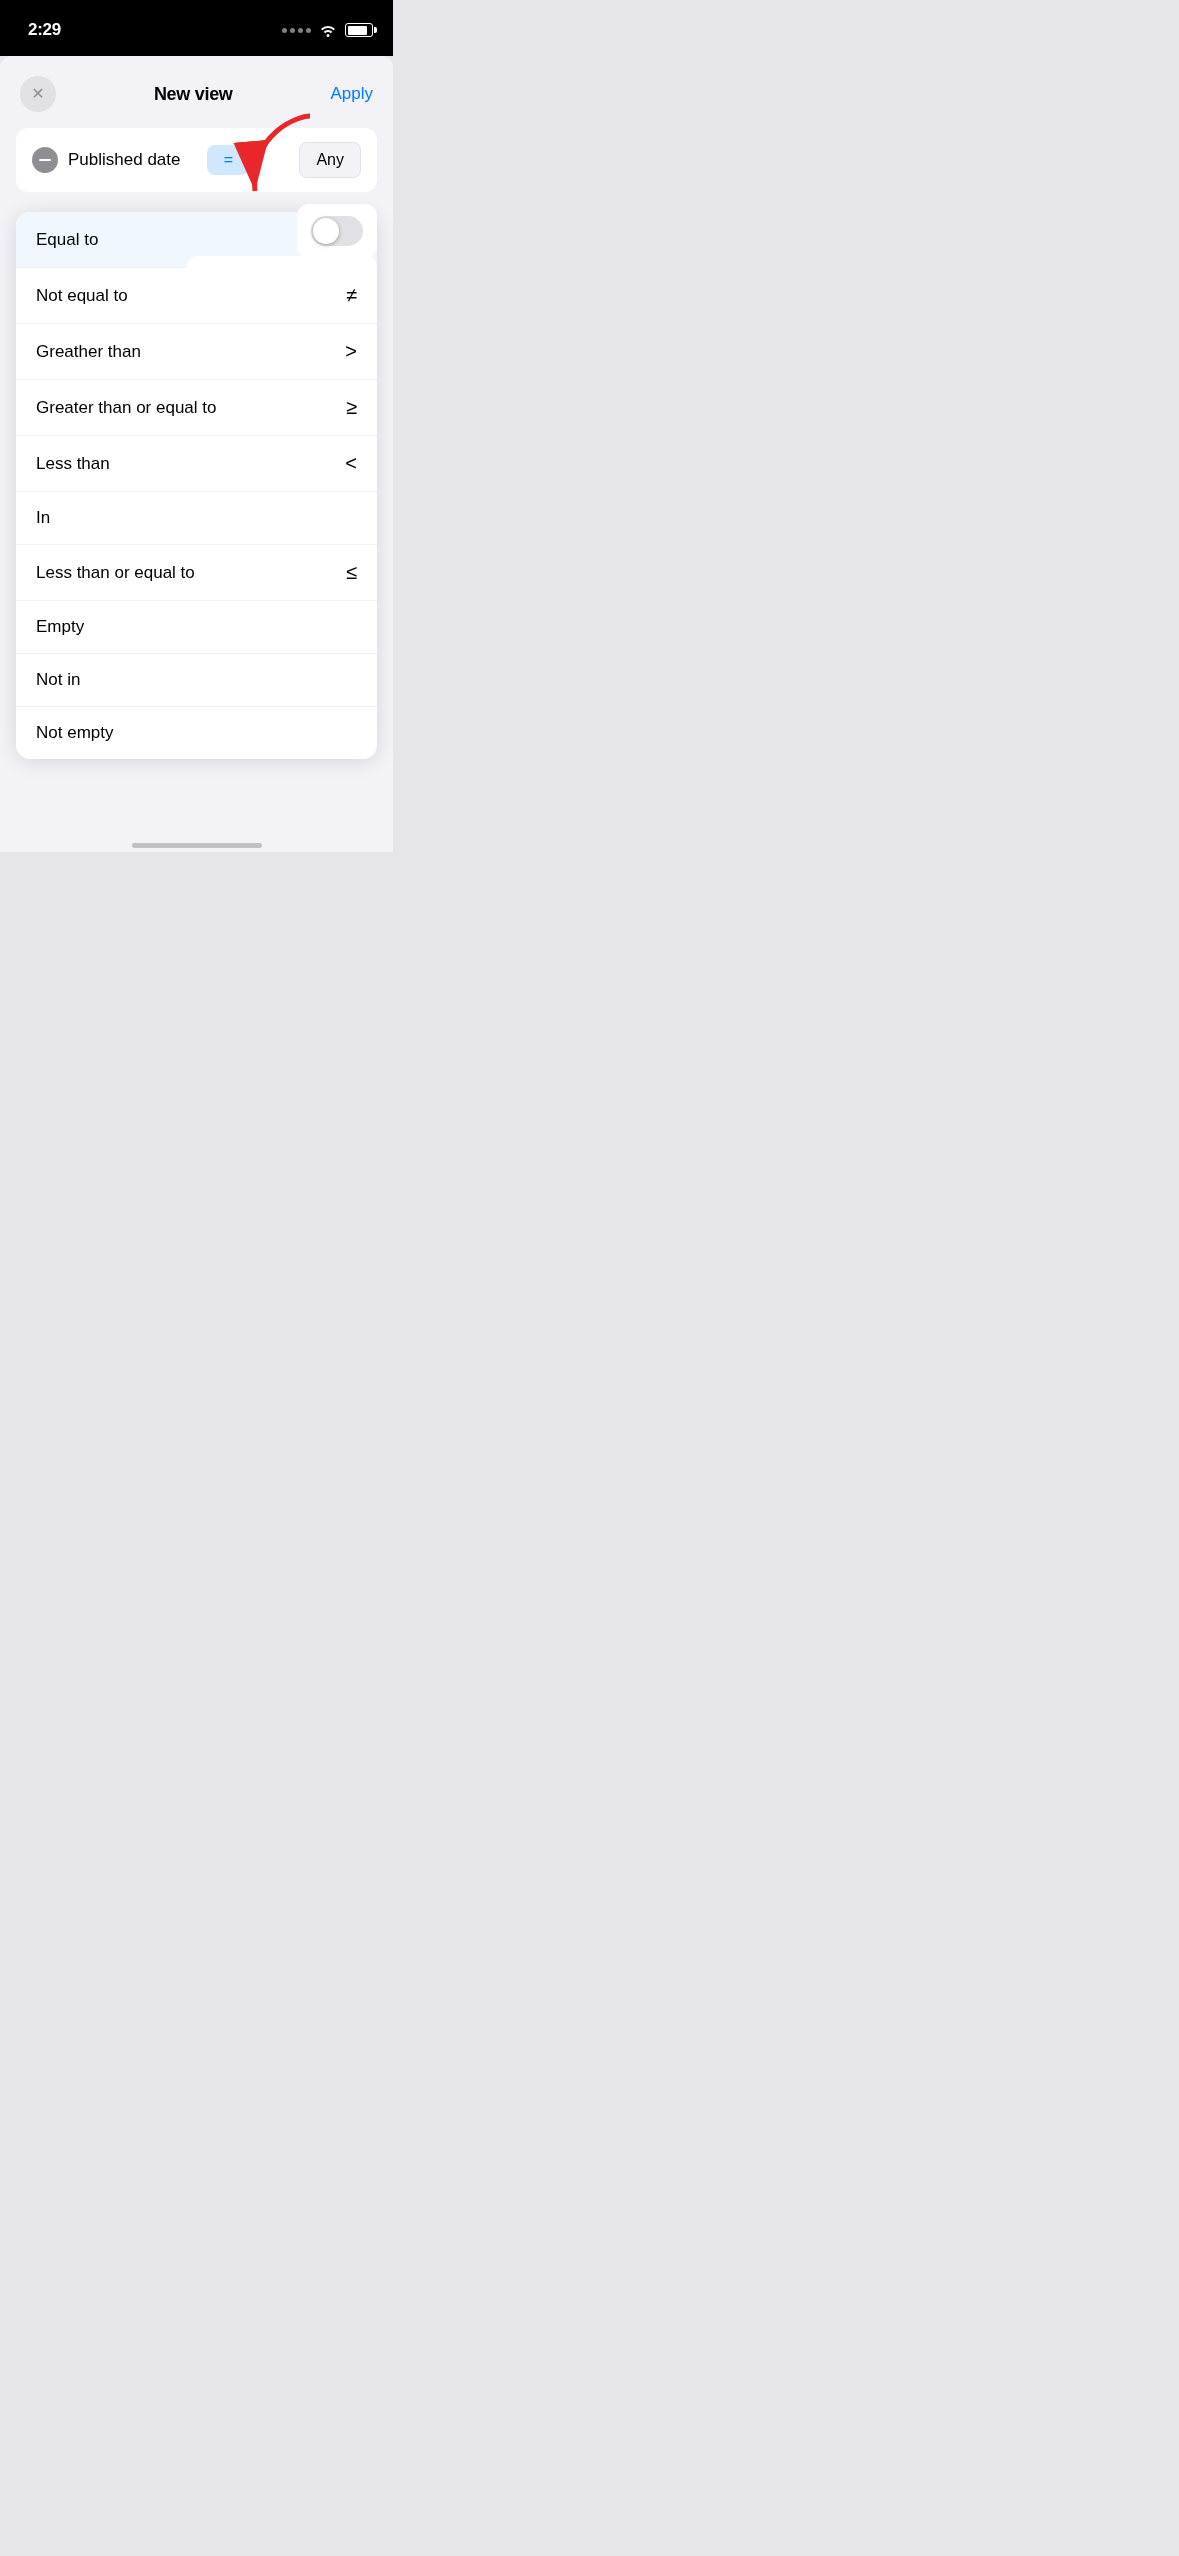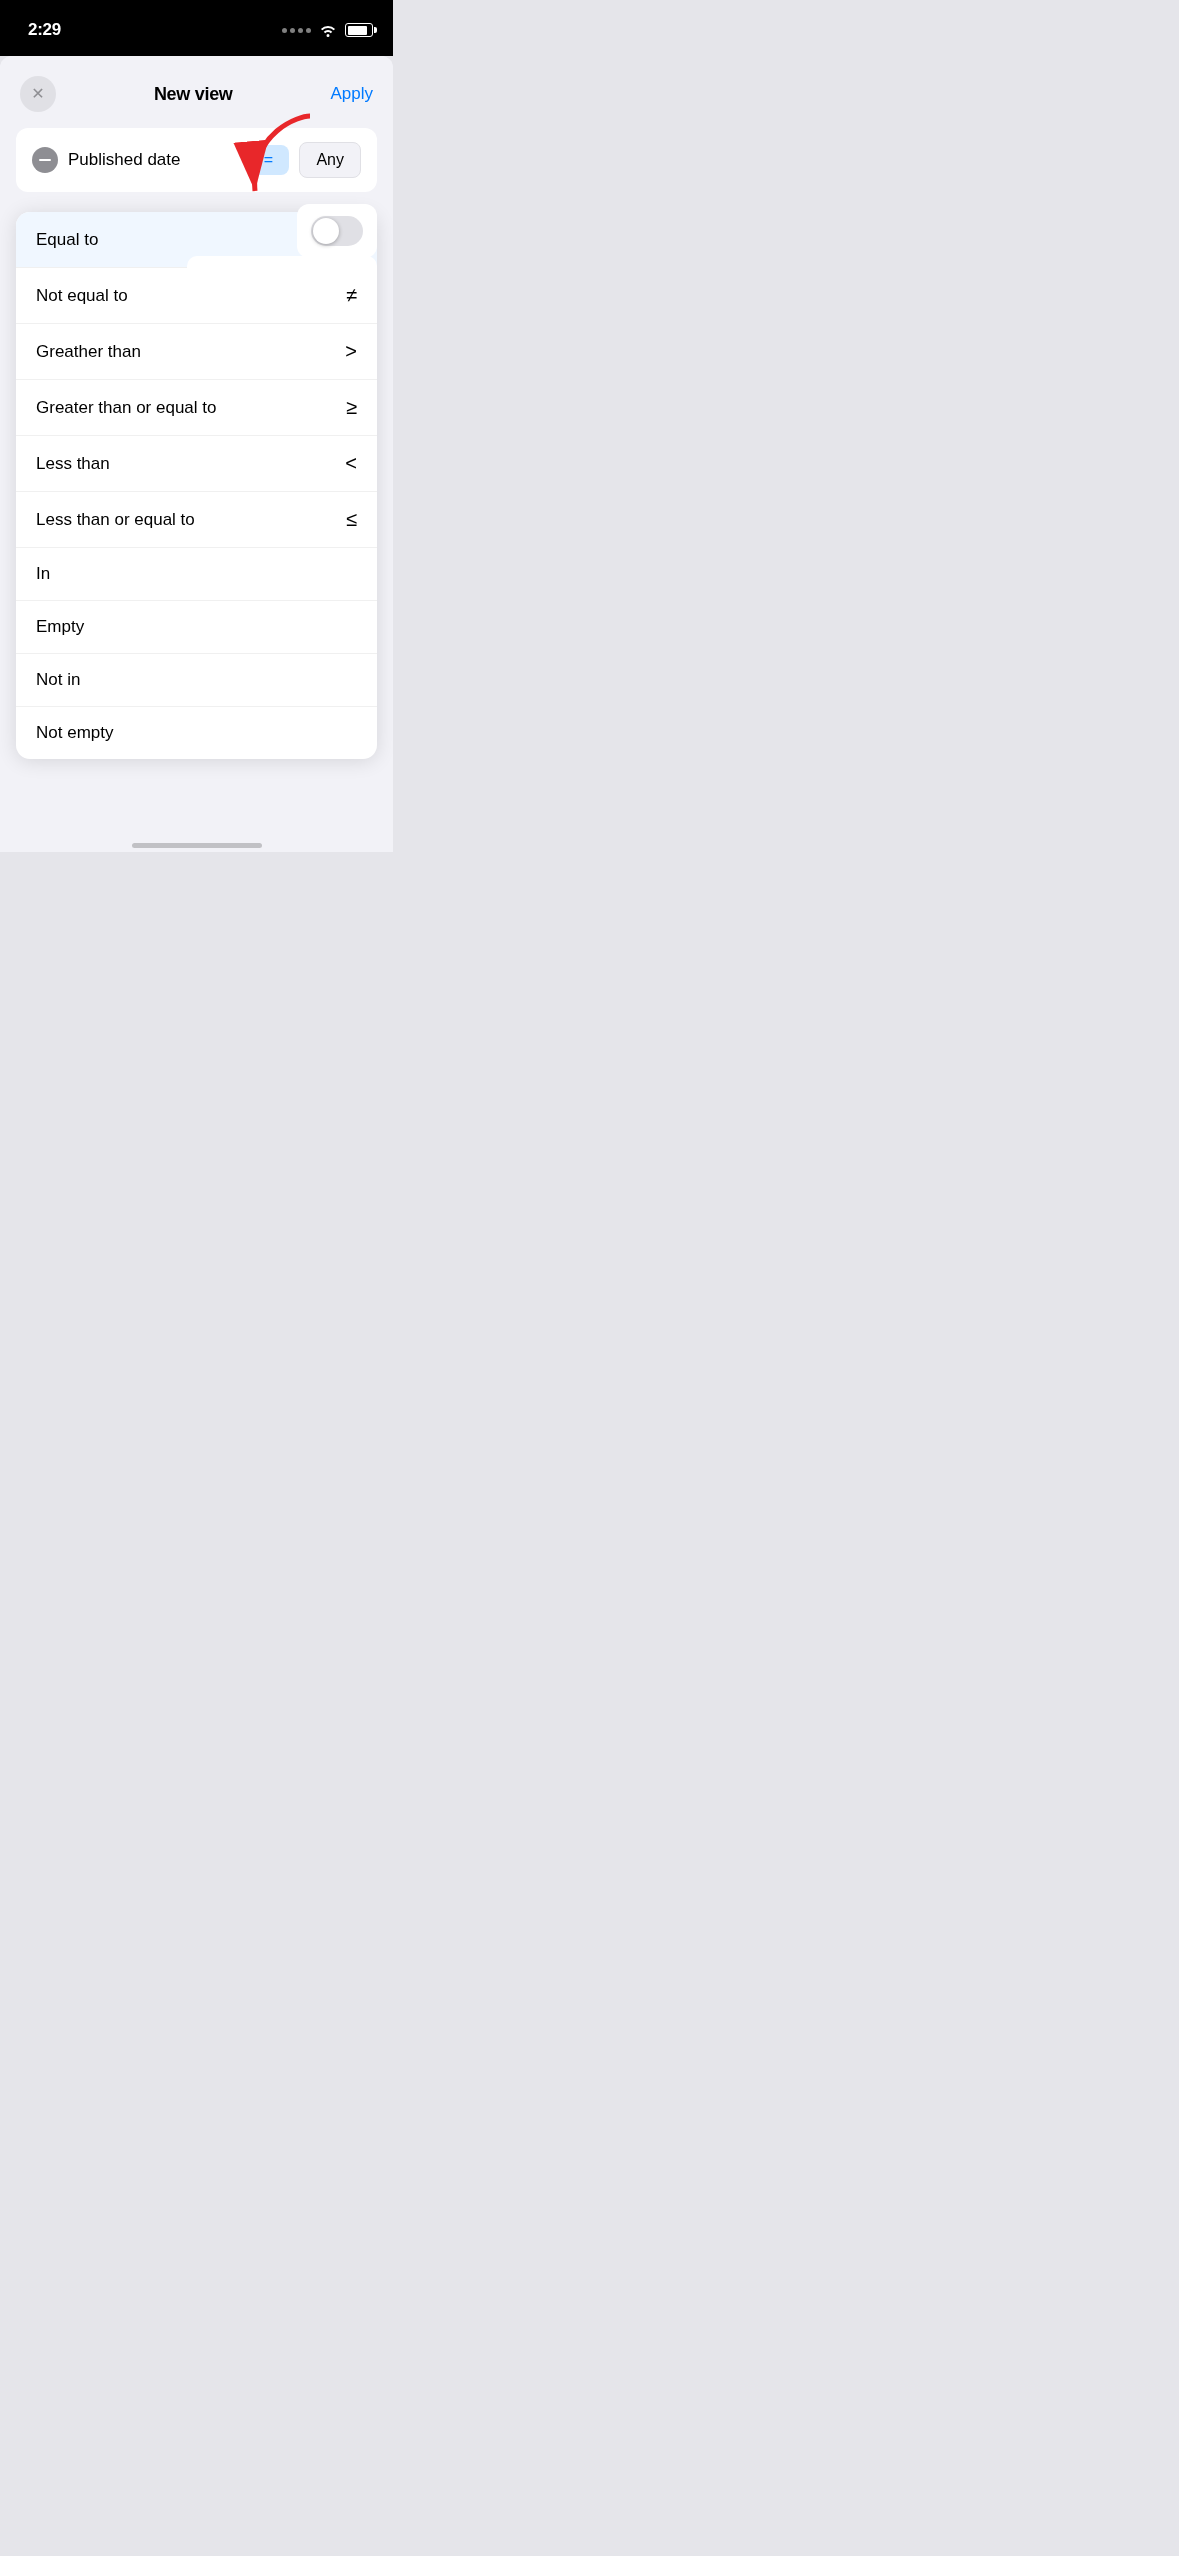--- a/index.html
+++ b/index.html
@@ -188,20 +188,21 @@
     }
 
     .filter-value-btn {
       background: #f2f2f7;
       border-radius: 8px;
       padding: 8px 16px;
       color: #000;
       font-size: 16px;
       cursor: pointer;
       border: 1px solid #e0e0e5;
+      margin-left: 40px;
     }
 
     
     .dropdown-menu {
       background: #fff;
       border-radius: 14px;
       margin: 12px 16px 0 16px;
       overflow: hidden;
       box-shadow: 0 2px 20px rgba(0,0,0,0.12);
     }
@@ -359,28 +360,28 @@
     </div>
     <div class="dropdown-item">
       <span class="dropdown-item-label">Greater than or equal to</span>
       <span class="dropdown-item-symbol">≥</span>
     </div>
     <div class="dropdown-item">
       <span class="dropdown-item-label">Less than</span>
       <span class="dropdown-item-symbol">&lt;</span>
     </div>
     <div class="dropdown-item">
+      <span class="dropdown-item-label">In</span>
+      <span class="dropdown-item-symbol"></span>
+    </div>
+    <div class="dropdown-item">
       <span class="dropdown-item-label">Less than or equal to</span>
       <span class="dropdown-item-symbol">≤</span>
     </div>
     <div class="dropdown-item">
-      <span class="dropdown-item-label">In</span>
-      <span class="dropdown-item-symbol"></span>
-    </div>
-    <div class="dropdown-item">
       <span class="dropdown-item-label">Empty</span>
       <span class="dropdown-item-symbol"></span>
     </div>
     <div class="dropdown-item">
       <span class="dropdown-item-label">Not in</span>
       <span class="dropdown-item-symbol"></span>
     </div>
     <div class="dropdown-item">
       <span class="dropdown-item-label">Not empty</span>
       <span class="dropdown-item-symbol"></span>

